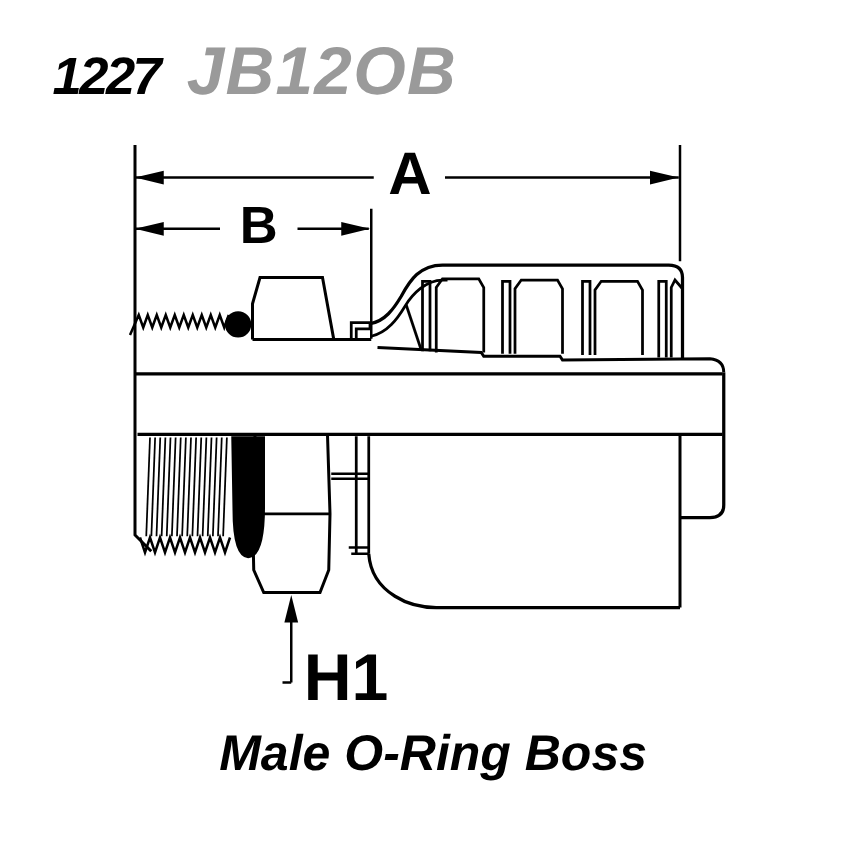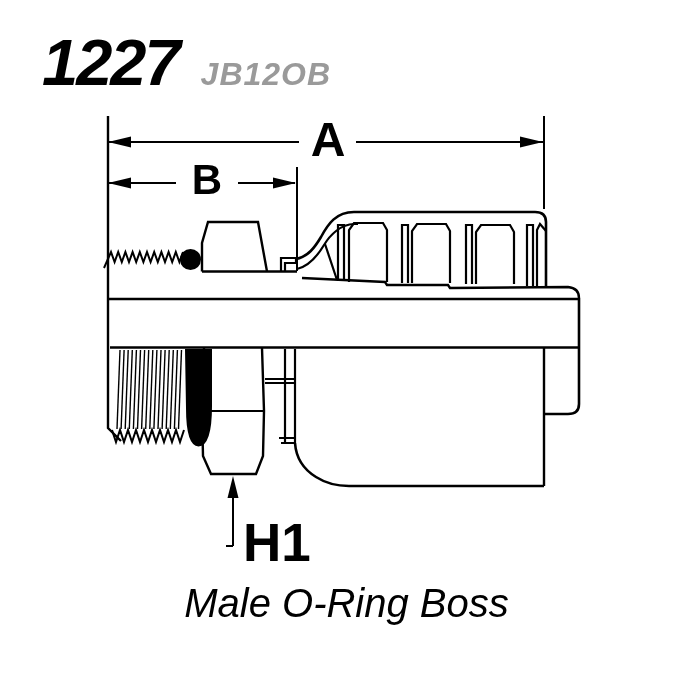--- a/index.html
+++ b/index.html
@@ -5,38 +5,38 @@
   html,body{margin:0;padding:0;background:#fff;}
   .stage{
     position:relative;width:685px;height:683px;background:var(--bg,#fff);
     font-family:"Liberation Sans", sans-serif;overflow:hidden;
   }
   .title-row{
     position:absolute;left:42px;top:30px;display:flex;align-items:baseline;gap:22px;
     line-height:1;white-space:nowrap;
   }
   .part-number{
-    font-size:65px;font-weight:bold;font-style:italic;color:var(--line,#000);
+    font-size:42px;font-weight:bold;font-style:italic;color:var(--line,#000);
     letter-spacing:-2px;
   }
   .part-code{
-    font-size:32px;font-weight:bold;font-style:italic;color:var(--gray,#9a9a9a);
+    font-size:54px;font-weight:bold;font-style:italic;color:var(--gray,#9a9a9a);
     letter-spacing:1px;
   }
   .drawing{position:absolute;left:0;top:0;width:685px;height:683px;}
   .dim-label{
     position:absolute;font-weight:bold;color:var(--line,#000);line-height:1;
     white-space:nowrap;
   }
   #dim-a-label{left:300px;top:116px;width:56px;text-align:center;font-size:48px;}
   #dim-b-label{left:179px;top:159px;width:56px;text-align:center;font-size:42px;}
   #h1-label{left:243px;top:516px;font-size:53px;}
   .caption{
     position:absolute;left:0;top:583px;width:100%;text-align:center;
-    font-size:40px;font-weight:normal;font-style:italic;color:var(--line,#000);
+    font-size:40px;font-weight:bold;font-style:italic;color:var(--line,#000);
     padding-left:8px;box-sizing:border-box;line-height:1;
   }
   
   .w1{stroke:var(--line,#000);stroke-width:1.4;fill:none;}
   .w2{stroke:var(--line,#000);stroke-width:2;fill:none;}
   .w22{stroke:var(--line,#000);stroke-width:2.2;fill:none;}
   .w24{stroke:var(--line,#000);stroke-width:2.4;fill:none;}
   .w26{stroke:var(--line,#000);stroke-width:2.6;fill:none;}
   .fill-black{fill:var(--line,#000);stroke:none;}
 </style>

